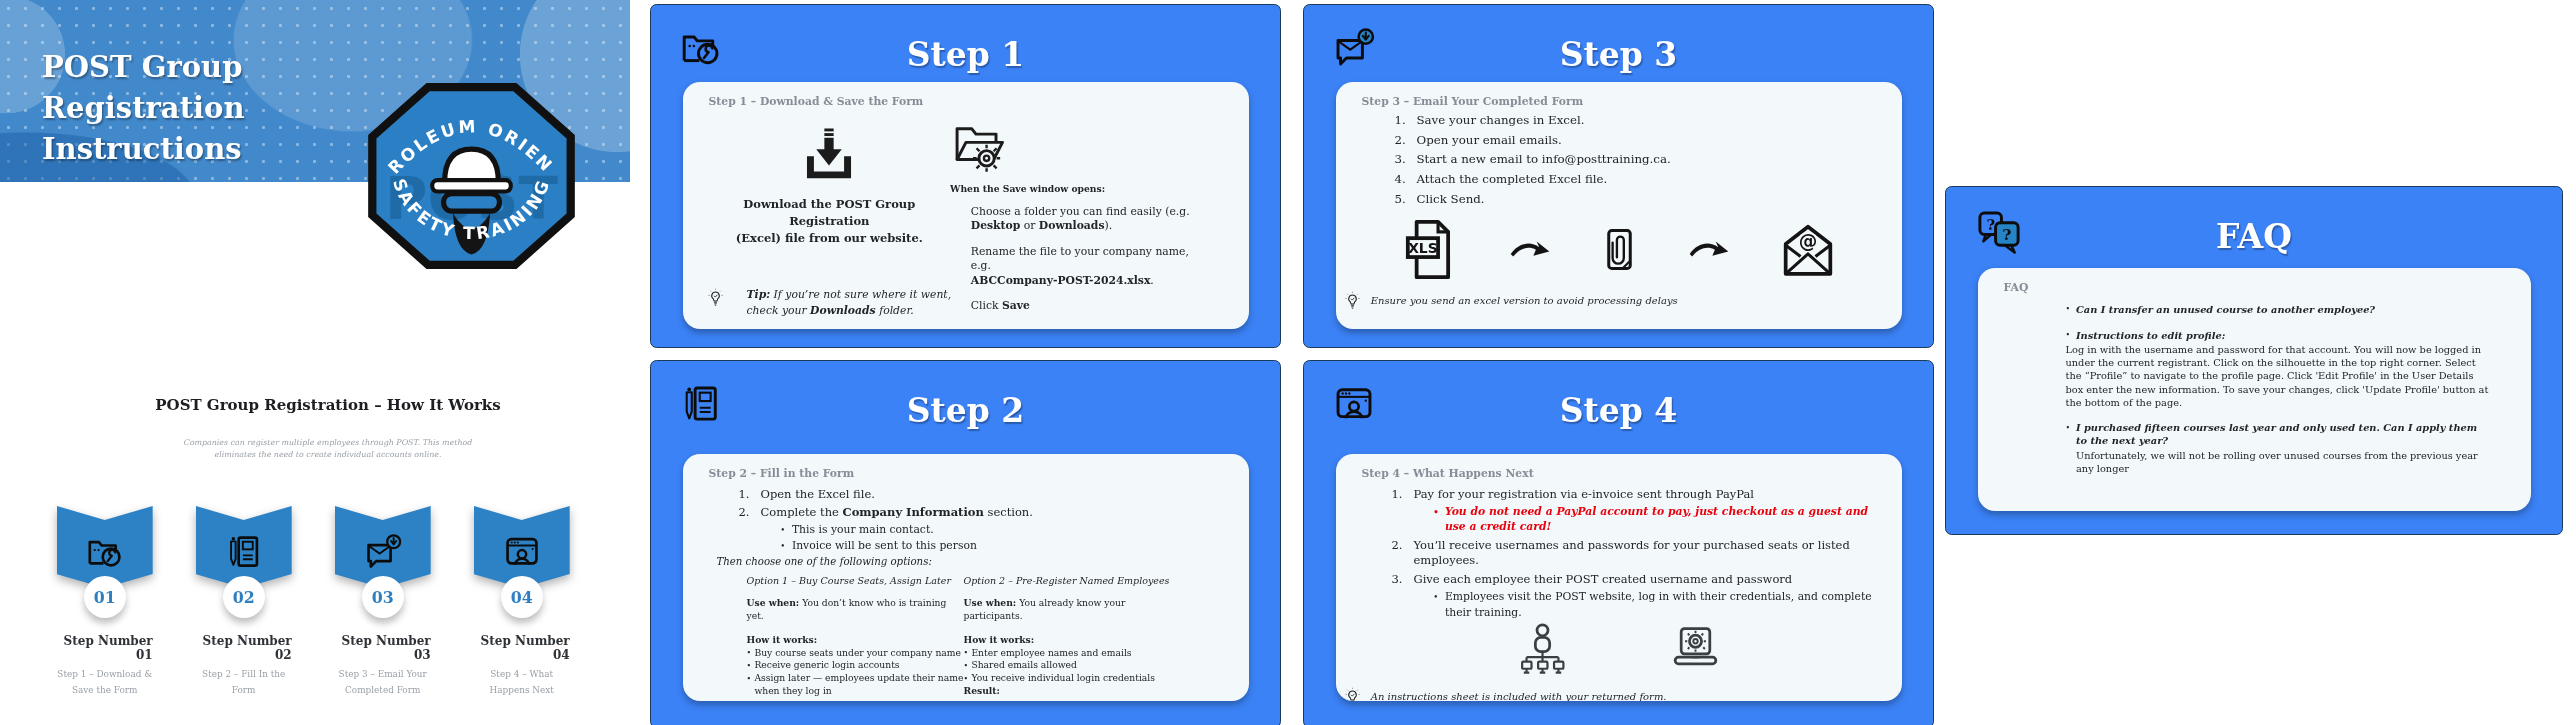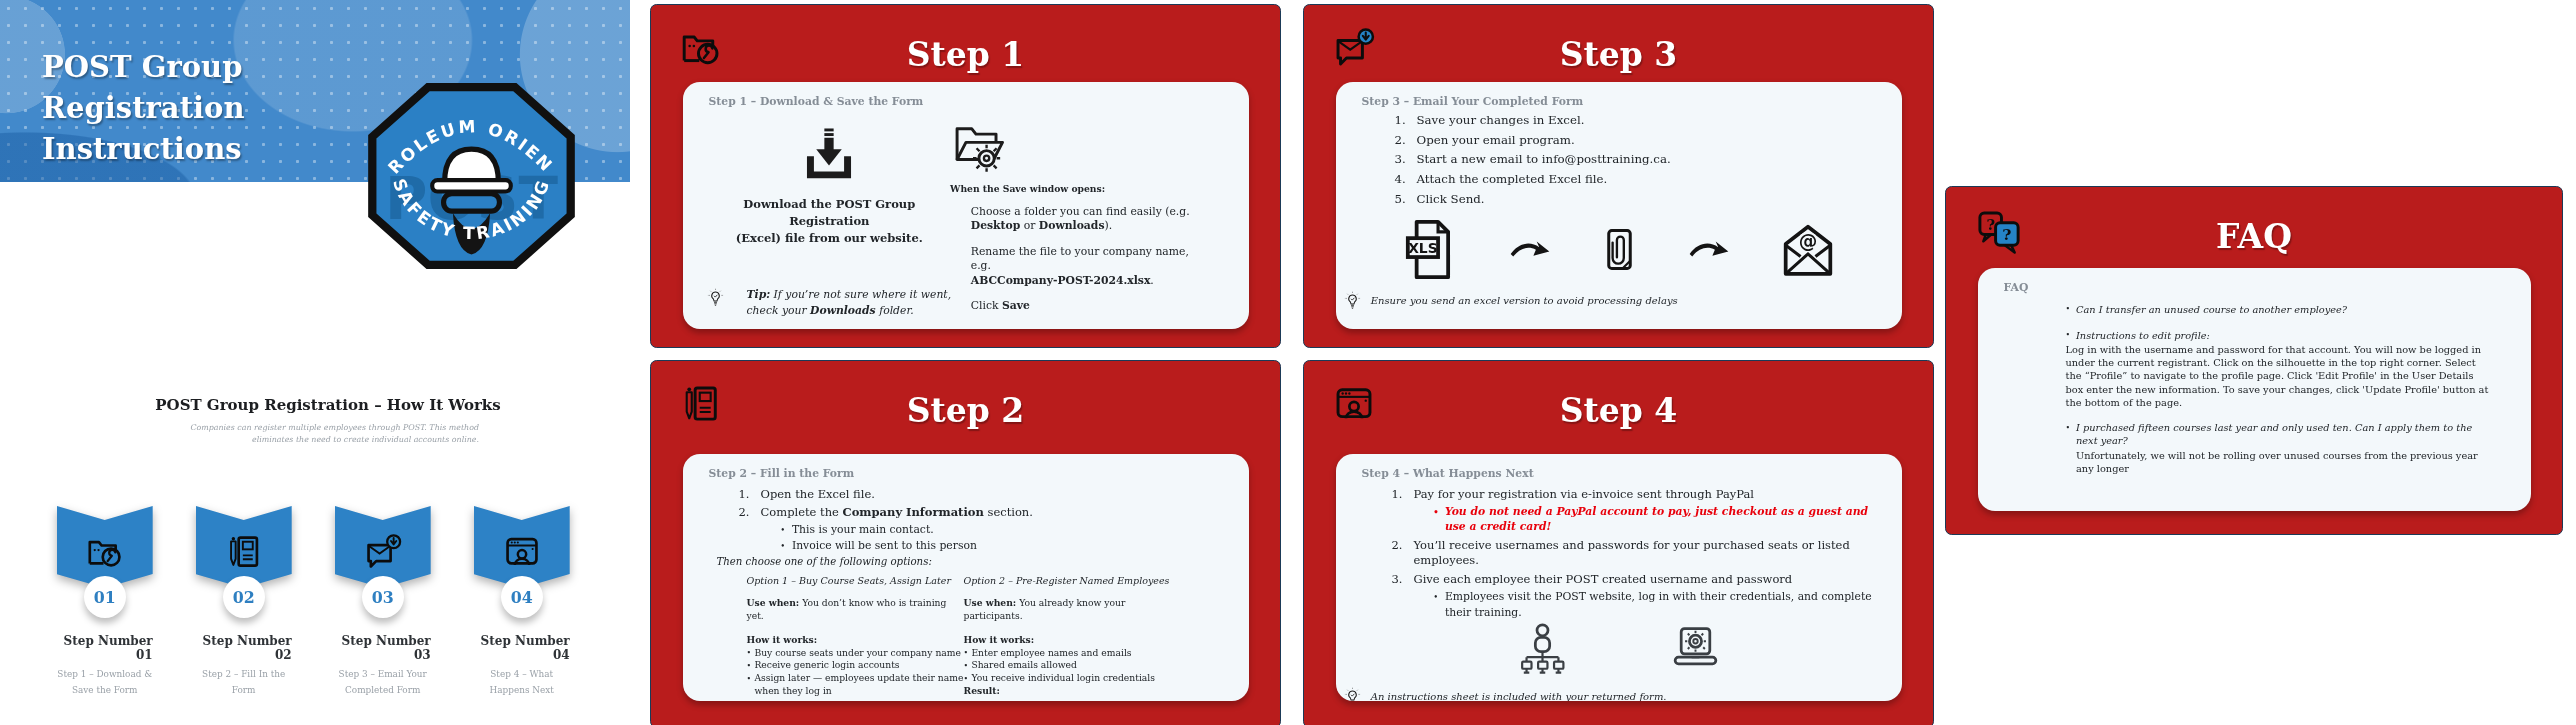--- a/index.html
+++ b/index.html
@@ -16,37 +16,37 @@
       radial-gradient(rgba(255,255,255,.38) 1.3px, transparent 1.9px) ,
       linear-gradient(#4289cb,#4289cb);
     background-size:auto,auto,auto,auto,17px 17px,auto;}
   .header-title{position:absolute;left:42px;top:47px;color:#fff;font-weight:bold;
     font-size:29px;line-height:1.42;text-shadow:1.3px 2px 2px rgba(0,0,0,.35);}
   .logo{position:absolute;left:365px;top:83px;width:213px;height:186px;}
 
   
   .hiw{position:absolute;left:39px;top:396px;width:578px;height:333px;}
   .hiw-title{font-size:15px;font-weight:bold;text-align:center;color:#1c1e21;}
-  .hiw-sub{width:302px;margin:8px auto 0;text-align:right;font-style:italic;
+  .hiw-sub{width:302px;margin:23px auto 0;text-align:center;font-style:italic;
     font-size:7.9px;line-height:1.55;color:#9aa1a8;}
   .hiw-row{position:absolute;left:17.7px;top:110px;display:flex;gap:43px;}
   .step-col{width:96px;display:flex;flex-direction:column;align-items:center;}
   .banner{width:96px;height:82px;background:#2d82c6;
     clip-path:polygon(0 0,50% 17%,100% 0,100% 83%,50% 100%,0 83%);
     display:flex;align-items:center;justify-content:center;}
   .banner-wrap{filter:drop-shadow(0 4.6px 4.6px rgba(0,0,0,.30));}
   .banner svg{width:38px;height:38px;margin-top:9.2px;color:#0c0c0c;}
   .num-circle{width:42px;height:42px;border-radius:50%;background:#fff;margin-top:-11.8px;
     box-shadow:0 5.3px 7.9px rgba(0,0,0,.25);display:flex;align-items:center;justify-content:center;
     font-size:15.8px;font-weight:bold;color:#2e7fc1;z-index:2;}
   .step-label{margin-top:15.8px;font-size:12px;font-weight:bold;color:#2f3337;text-align:right;}
   .step-desc{margin-top:5.3px;font-size:8.9px;line-height:1.75;color:#9aa1a8;text-align:center;}
 
   
-  .card{position:absolute;background:#b91c1c;border:1.3px solid #1b3a57;border-radius:6.6px;}
+  .card{position:absolute;background:#3b82f6;border:1.3px solid #1b3a57;border-radius:6.6px;}
   #card1{left:650px;top:3.9px;width:629px;height:342px;}
   #card3{left:1303px;top:3.9px;width:629px;height:342px;}
   #card2{left:650px;top:360px;width:629px;height:366px;}
   #card4{left:1303px;top:360px;width:629px;height:366px;}
   #faqcard{left:1945px;top:186px;width:616px;height:347px;}
   .card-title{margin:30px 0 0;text-align:center;color:#fff;font-size:33px;font-weight:bold;
     text-shadow:1.3px 2px 1.3px rgba(0,0,0,.30);}
   .corner-icon{position:absolute;top:22px;left:29px;width:42px;height:42px;color:#0c0c0c;}
   .inner{position:absolute;left:31.5px;right:31.5px;background:#f3f8fb;border-radius:17px;
     box-shadow:0 3.3px 5.9px rgba(0,0,0,.28);padding:13px 26px;box-sizing:border-box;overflow:hidden;}
@@ -96,21 +96,21 @@
 
   
   #card4 ol.plist>li{font-size:11.5px;}
   .red-b{color:#e8000b;font-weight:bold;font-style:italic;}
   .red-b::before{color:#e8000b;}
   .s4-icons{display:flex;justify-content:center;gap:98px;margin-top:1.3px;}
   .s4-icons svg{color:#3a3f44;}
 
   
   .faq-body{margin:9.2px 0 0 62px;width:425px;font-size:9.8px;line-height:1.34;}
-  .faq-q{font-weight:normal;font-style:italic;position:relative;padding-left:10.5px;}
+  .faq-q{font-weight:bold;font-style:italic;position:relative;padding-left:10.5px;}
   .faq-q::before{content:"•";position:absolute;left:0;font-size:7.9px;top:1.3px;font-style:normal;font-weight:normal;}
   .faq-a{margin-top:1.3px;}
   .faq-gap{height:12.5px;}
   b,strong{font-weight:bold;}
 </style>
 </head>
 <body>
 
 <svg width="0" height="0" style="position:absolute" aria-hidden="true">
   <defs>
@@ -366,21 +366,21 @@
 
   <section class="card" id="card3">
     <svg class="corner-icon" viewBox="0 0 64 64" width="42" height="42">
         <use href="#i-mail-download"></use>
       </svg>
     <h2 class="card-title">Step 3</h2>
     <div class="inner">
       <div class="inner-header">Step 3 – Email Your Completed Form</div>
       <ol class="plist">
         <li>Save your changes in Excel.</li>
-        <li>Open your email program.</li>
+        <li>Open your email emails.</li>
         <li>Start a new email to info@posttraining.ca.</li>
         <li>Attach the completed Excel file.</li>
         <li>Click Send.</li>
       </ol>
       <div class="s3-icons">
         <svg width="63" height="63" viewBox="0 0 100 100">
           <path d="M28 6 h34 l16 16 v72 h-50 z" fill="none" stroke="currentColor" stroke-width="6" stroke-linejoin="round"></path>
           <path d="M62 6 v16 h16" fill="none" stroke="currentColor" stroke-width="5"></path>
           <rect x="14" y="32" width="48" height="30" fill="#f3f8fb" stroke="currentColor" stroke-width="6"></rect>
           <text x="38" y="55" font-size="22" font-weight="bold" text-anchor="middle" fill="currentColor" font-family="DejaVu Sans, sans-serif">XLS</text>

